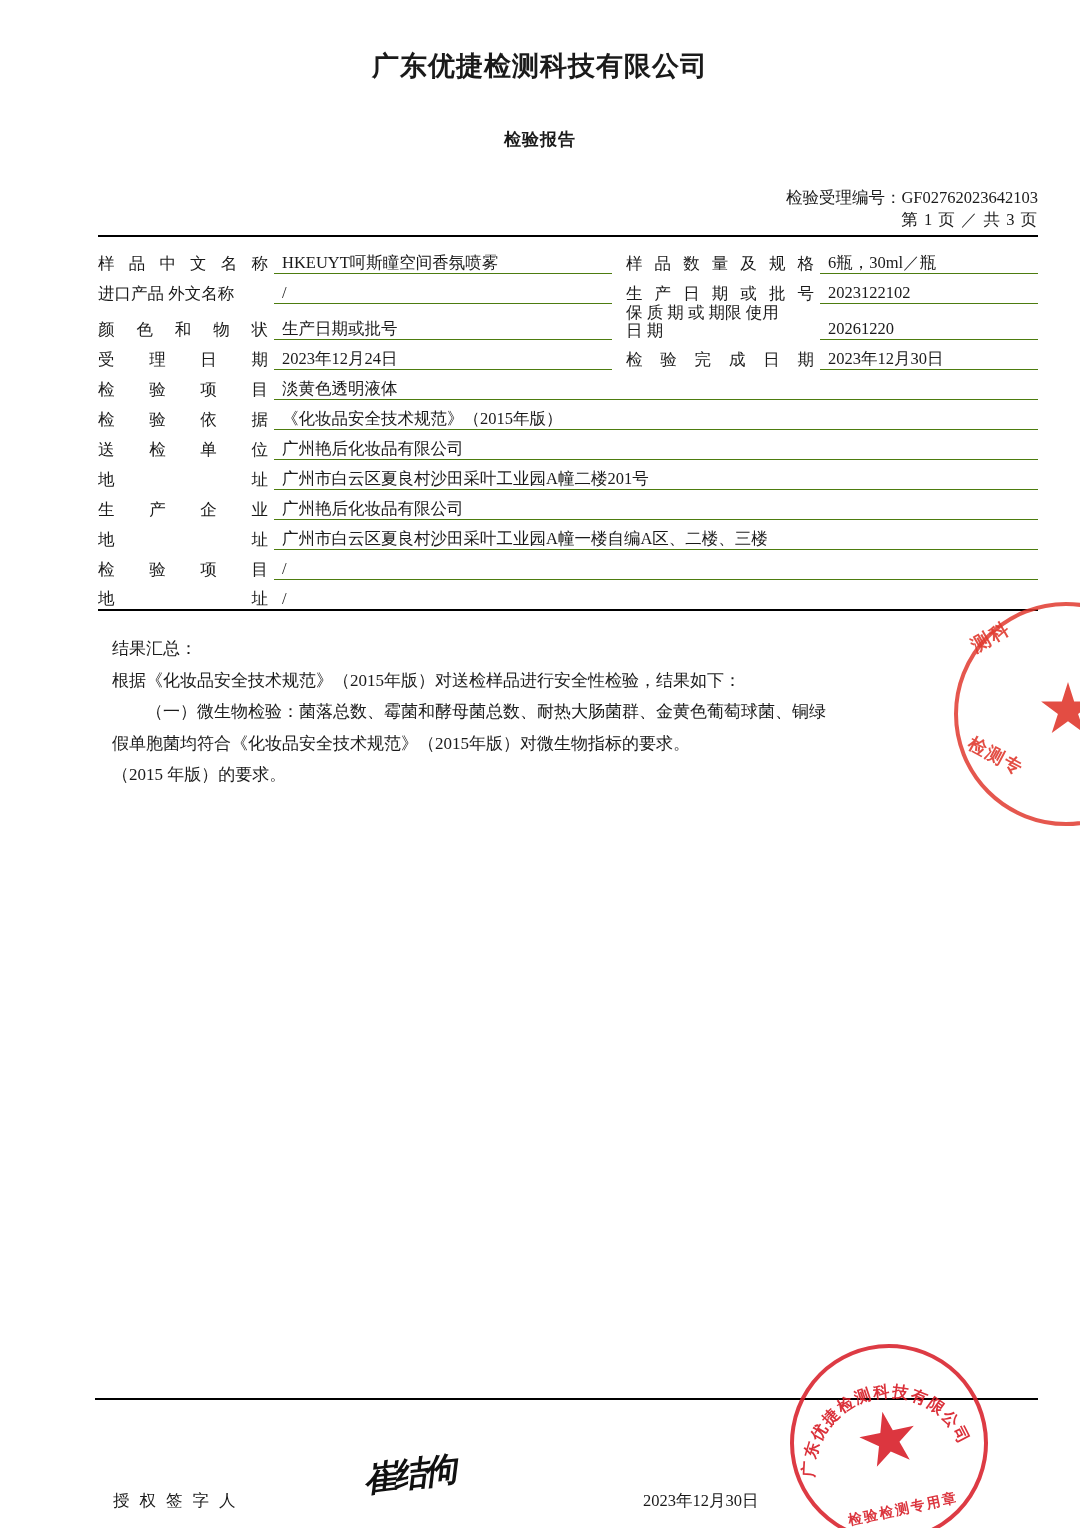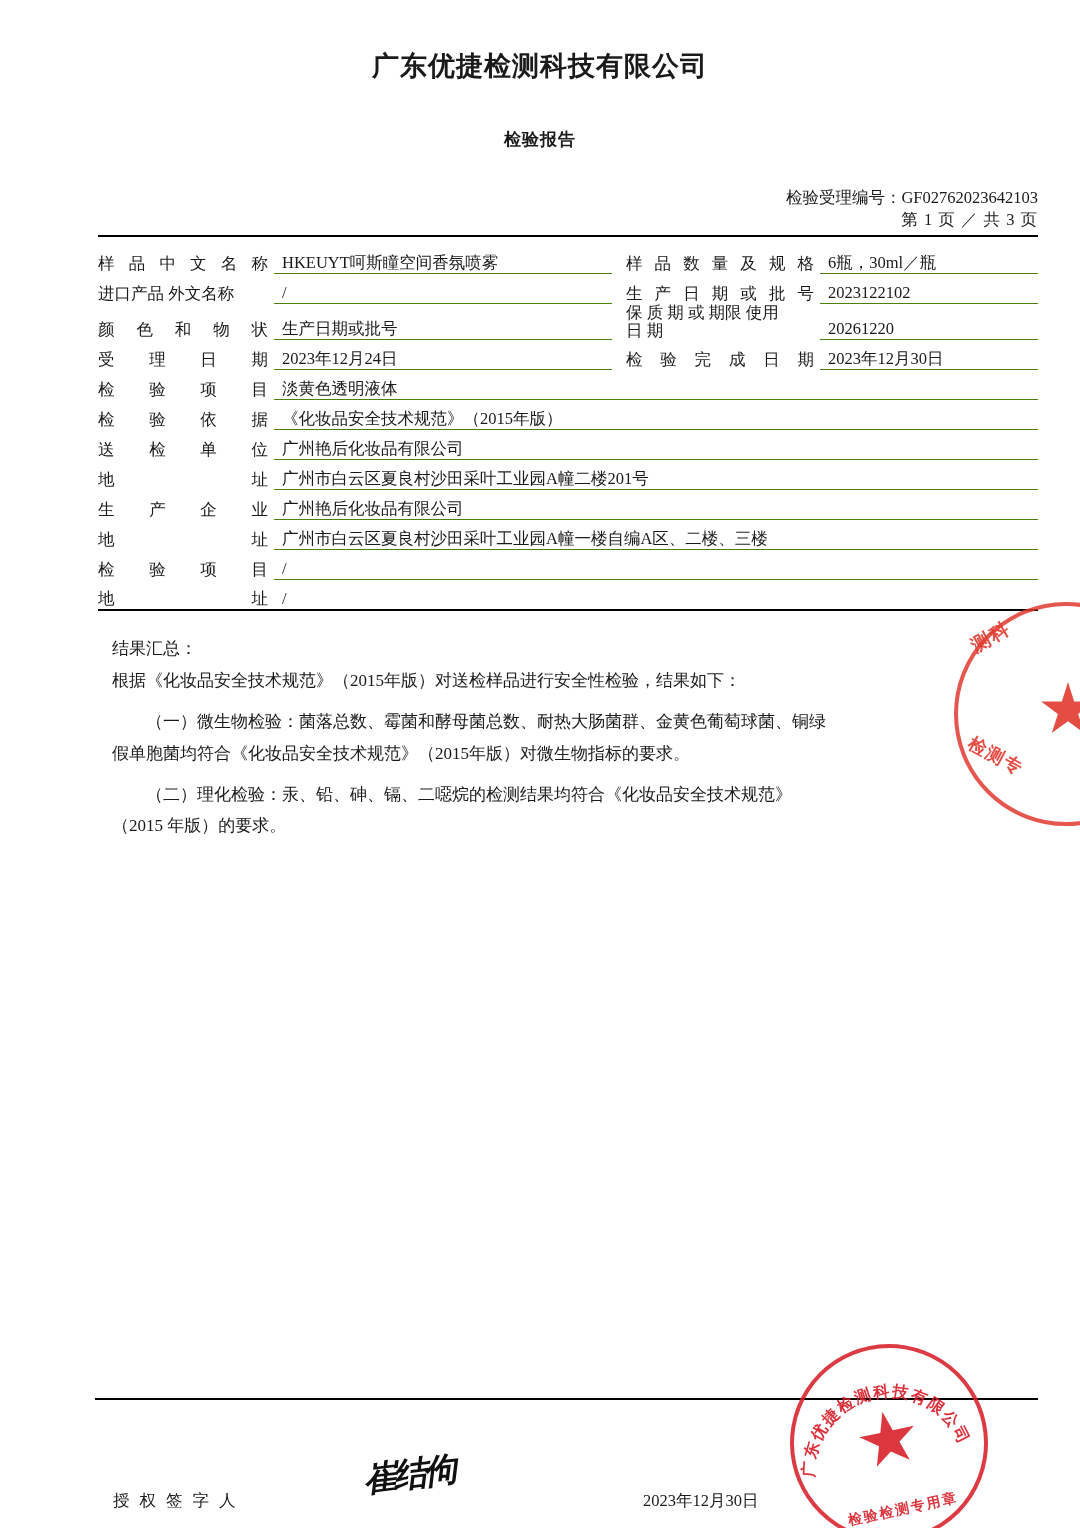--- a/index.html
+++ b/index.html
@@ -105,21 +105,20 @@
   .results {
     margin: 22px 60px 0 112px;
     font-size: 17px;
     line-height: 1.85;
   }
   .results p {
     margin: 0;
   }
   .results .indent {
     text-indent: 2em;
-    margin-top: 10px;
   }
   .sign-area {
     position: absolute;
     left: 95px;
     right: 42px;
     bottom: 58px;
   }
   .sign-rule {
     border-top: 2px solid #000;
     margin-bottom: 0;
@@ -338,21 +337,20 @@
       </tr>
     </tbody>
       </table>
   </div>
 
   <div class="results">
     <p>结果汇总：</p>
     <p>根据《化妆品安全技术规范》（2015年版）对送检样品进行安全性检验，结果如下：</p>
     <p class="indent">（一）微生物检验：菌落总数、霉菌和酵母菌总数、耐热大肠菌群、金黄色葡萄球菌、铜绿</p>
     <p>假单胞菌均符合《化妆品安全技术规范》（2015年版）对微生物指标的要求。</p>
-    <p class="indent">（二）理化检验：汞、铅、砷、镉、二噁烷的检测结果均符合《化妆品安全技术规范》</p>
     <p>（2015 年版）的要求。</p>
   </div>
 
   <div class="seal-edge">
     <div class="ec"></div>
     <div class="es"></div>
     <div class="et">测科</div>
     <div class="eb">检测专</div>
   </div>
 

